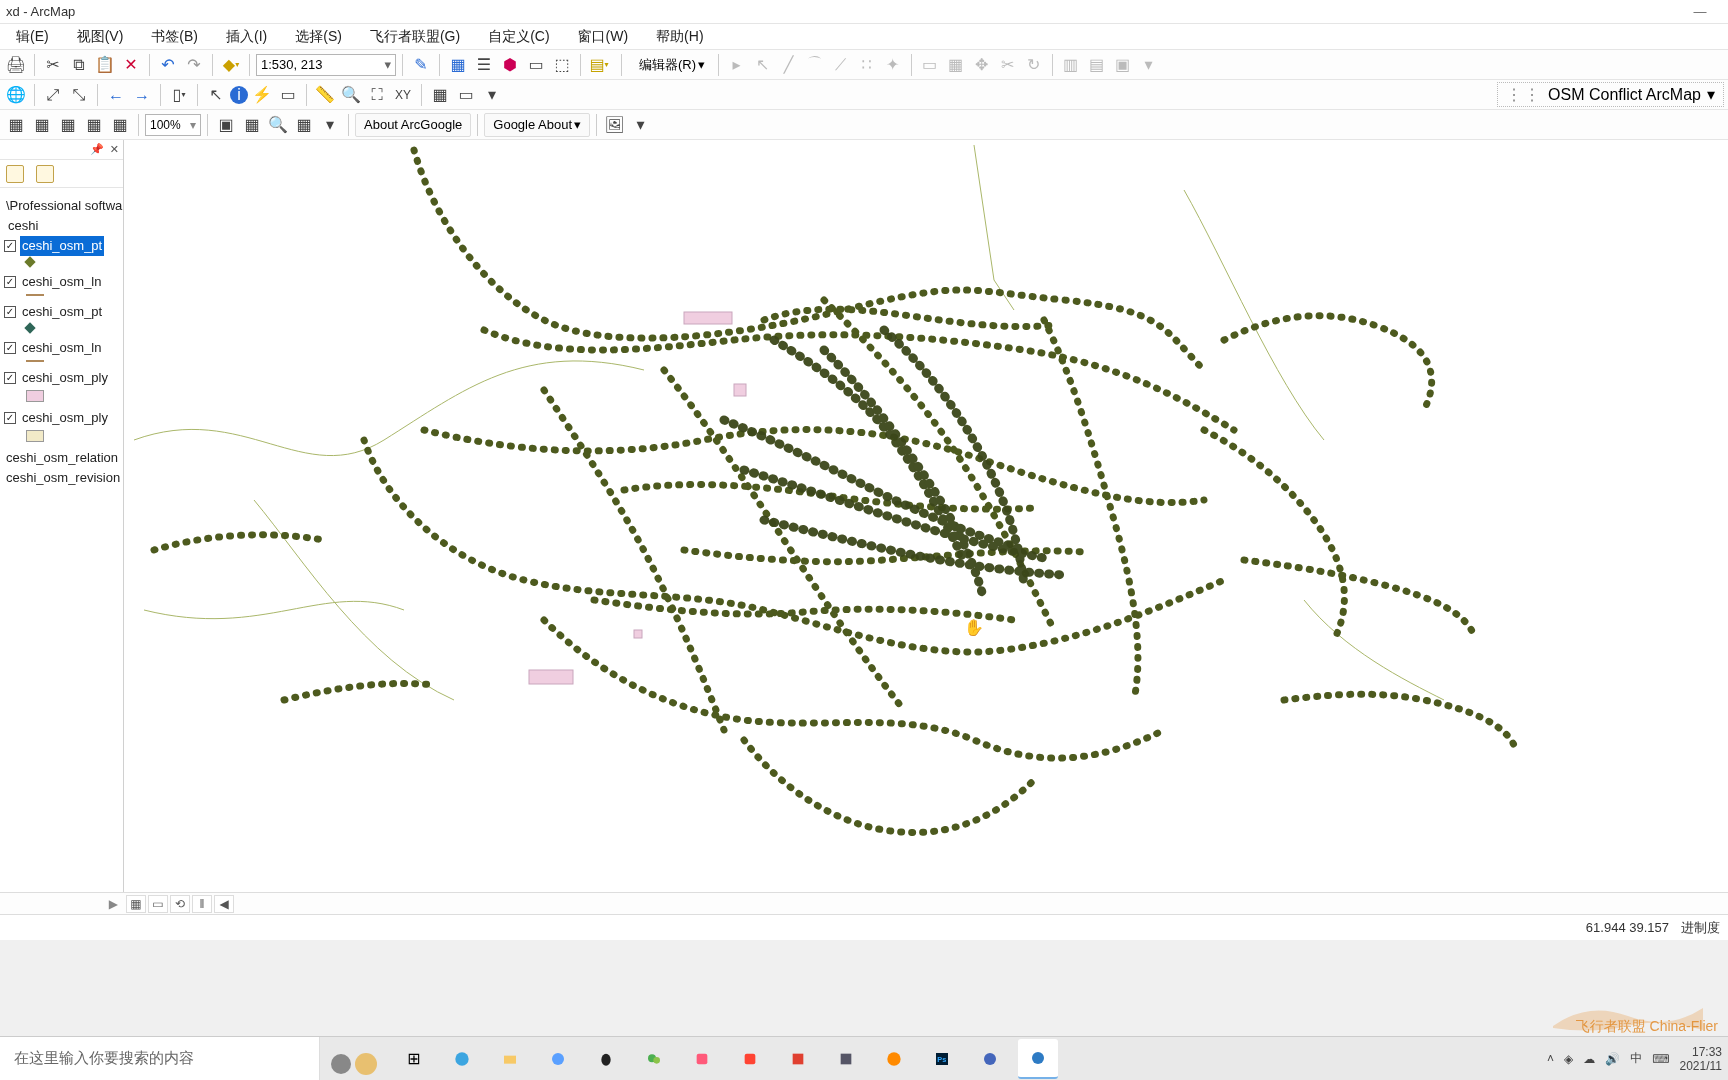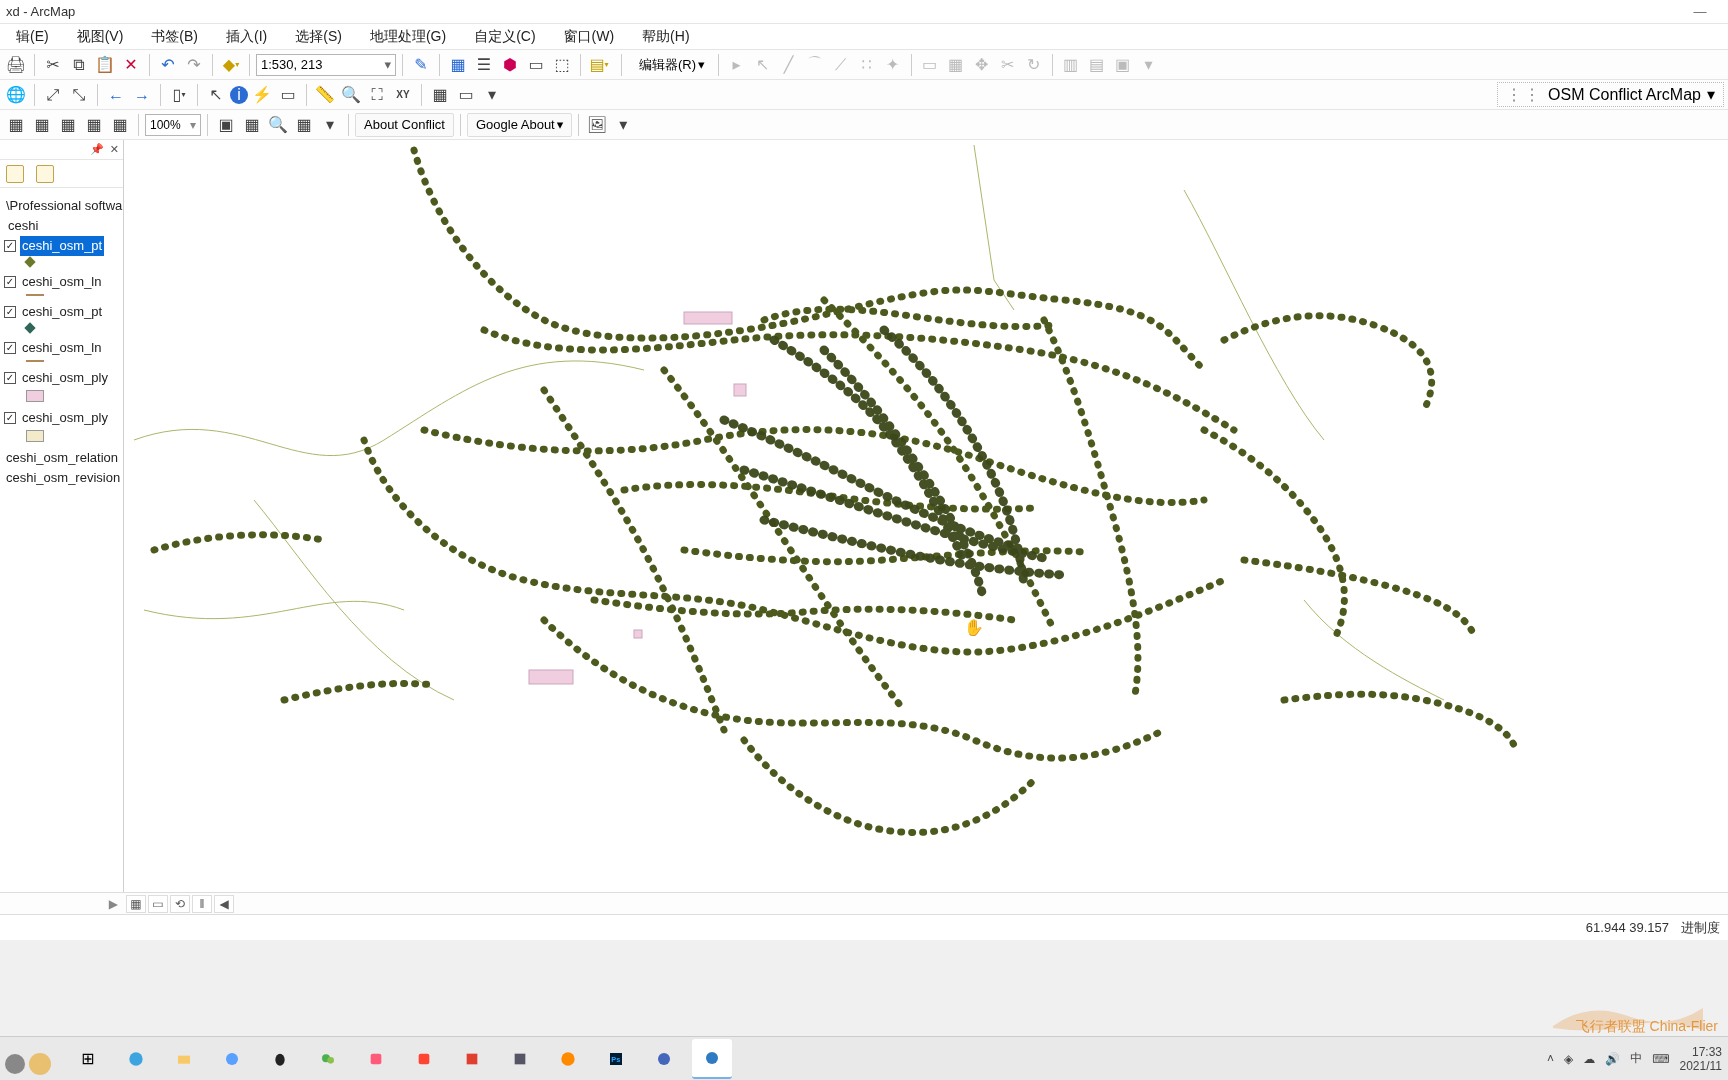--- a/index.html
+++ b/index.html
@@ -85,21 +85,21 @@
   <span class="spacer"></span>
   <span class="winbtn">—</span>
 </div>
 
 <div class="menubar">
   <span class="menuitem">辑(E)</span>
   <span class="menuitem">视图(V)</span>
   <span class="menuitem">书签(B)</span>
   <span class="menuitem">插入(I)</span>
   <span class="menuitem">选择(S)</span>
-  <span class="menuitem">地理处理(G)</span>
+  <span class="menuitem">飞行者联盟(G)</span>
   <span class="menuitem">自定义(C)</span>
   <span class="menuitem">窗口(W)</span>
   <span class="menuitem">帮助(H)</span>
 </div>
 
 <div class="toolbar">
   <span class="tbtn">🖨</span>
   <span class="sep"></span>
   <span class="tbtn">✂</span>
   <span class="tbtn">⧉</span>
@@ -163,21 +163,21 @@
   <span class="tbtn">▯<span style="font-size:8px">▾</span></span>
   <span class="sep"></span>
   <span class="tbtn">↖</span>
   <span class="tbtn" style="background:#2a6bd4;color:#fff;border-radius:50%;width:18px;height:18px">i</span>
   <span class="tbtn" style="color:#c5a300">⚡</span>
   <span class="tbtn">▭</span>
   <span class="sep"></span>
   <span class="tbtn">📏</span>
   <span class="tbtn">🔍</span>
   <span class="tbtn">⛶</span>
-  <span class="tbtn" style="font-size:10px;font-weight:bold">XY</span>
+  <span class="tbtn" style="font-size:12px;font-weight:normal">XY</span>
   <span class="sep"></span>
   <span class="tbtn">▦</span>
   <span class="tbtn">▭</span>
   <span class="tbtn">▾</span>
 
   <span class="rightblock">
     <span class="dots">⋮⋮</span>
     <span>OSM Conflict ArcMap</span>
     <span>▾</span>
   </span>
@@ -194,21 +194,21 @@
     <span>100%</span>
       <span style="color:#888">▾</span>
   </span>
   <span class="sep"></span>
   <span class="tbtn">▣</span>
   <span class="tbtn">▦</span>
   <span class="tbtn">🔍</span>
   <span class="tbtn">▦</span>
   <span class="tbtn">▾</span>
   <span class="sep"></span>
-  <span class="label-btn">About Conflict</span>
+  <span class="label-btn">About ArcGoogle</span>
   <span class="sep"></span>
   <span class="label-btn">
     <span>Google About</span>
       <span style="margin-left:2px">▾</span>
   </span>
   <span class="sep"></span>
   <span class="tbtn">🖼</span>
   <span class="tbtn">▾</span>
 </div>
 
@@ -345,20 +345,23 @@
   <span class="vt">◀</span>
 </div>
 
 <div class="statusbar">
   <span class="sp"></span>
   <span class="coords">61.944  39.157</span>
   <span>进制度</span>
 </div>
 
 <div class="taskbar">
+  <div class="search">
+    <span>在这里输入你要搜索的内容</span>
+  </div>
   <svg class="pets" viewBox="0 0 60 40">
     <circle cx="15" cy="25" r="10" fill="#888"></circle>
       <circle cx="40" cy="25" r="11" fill="#e8c070"></circle>
   </svg>
   <div class="tbicons">
     <span class="tbi">⊞</span>
     <span class="tbi">
         <svg class="icon" viewBox="0 0 24 24">
           <circle cx="12" cy="12" r="10" fill="#3ca5e0"></circle>
         </svg>

